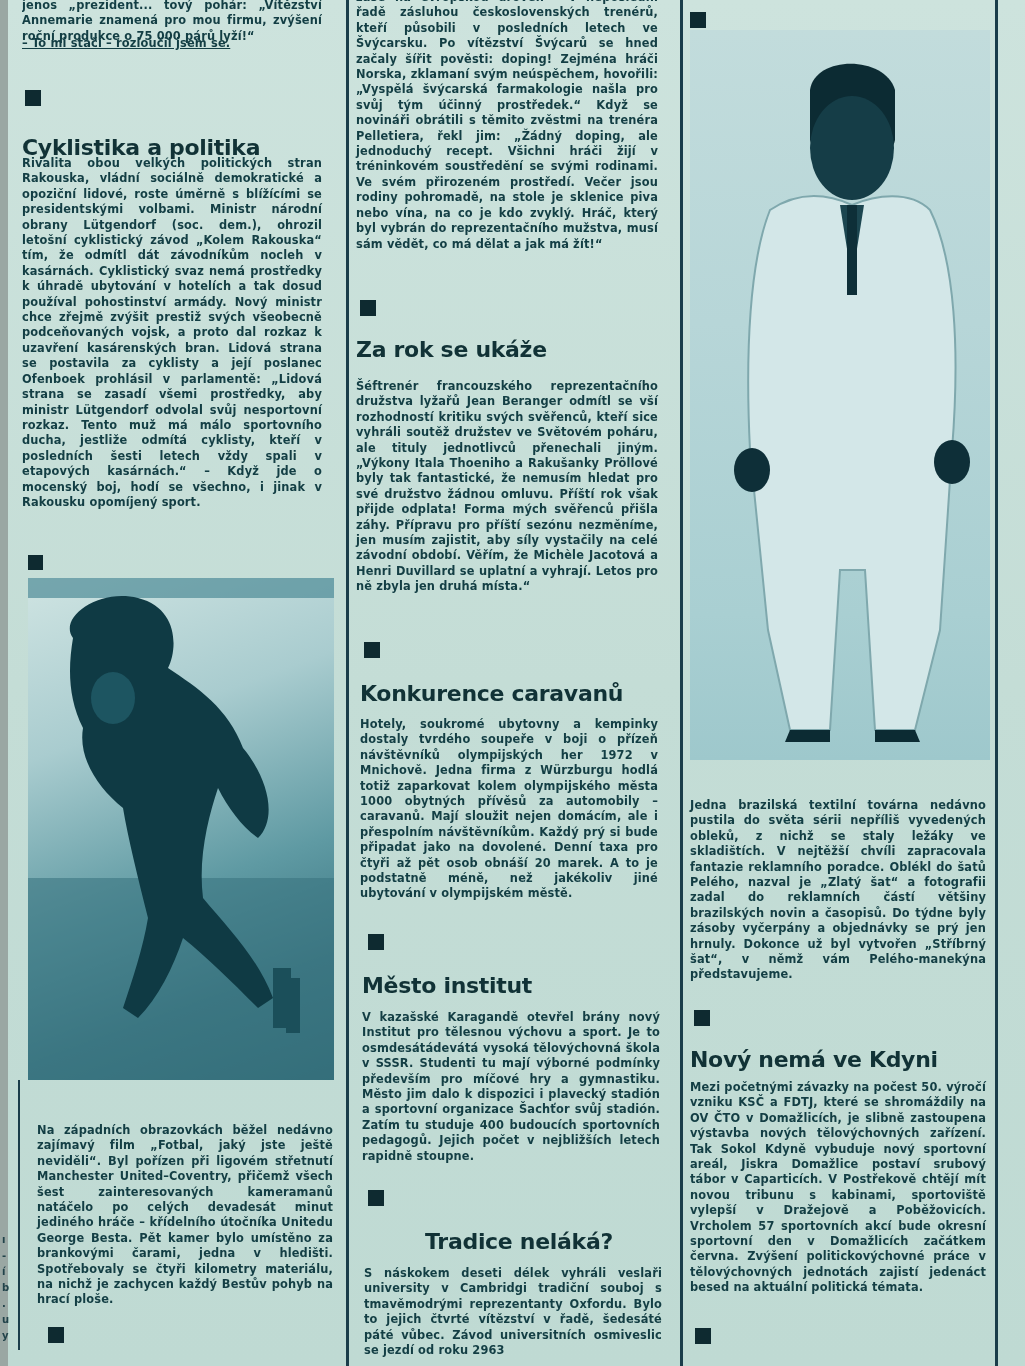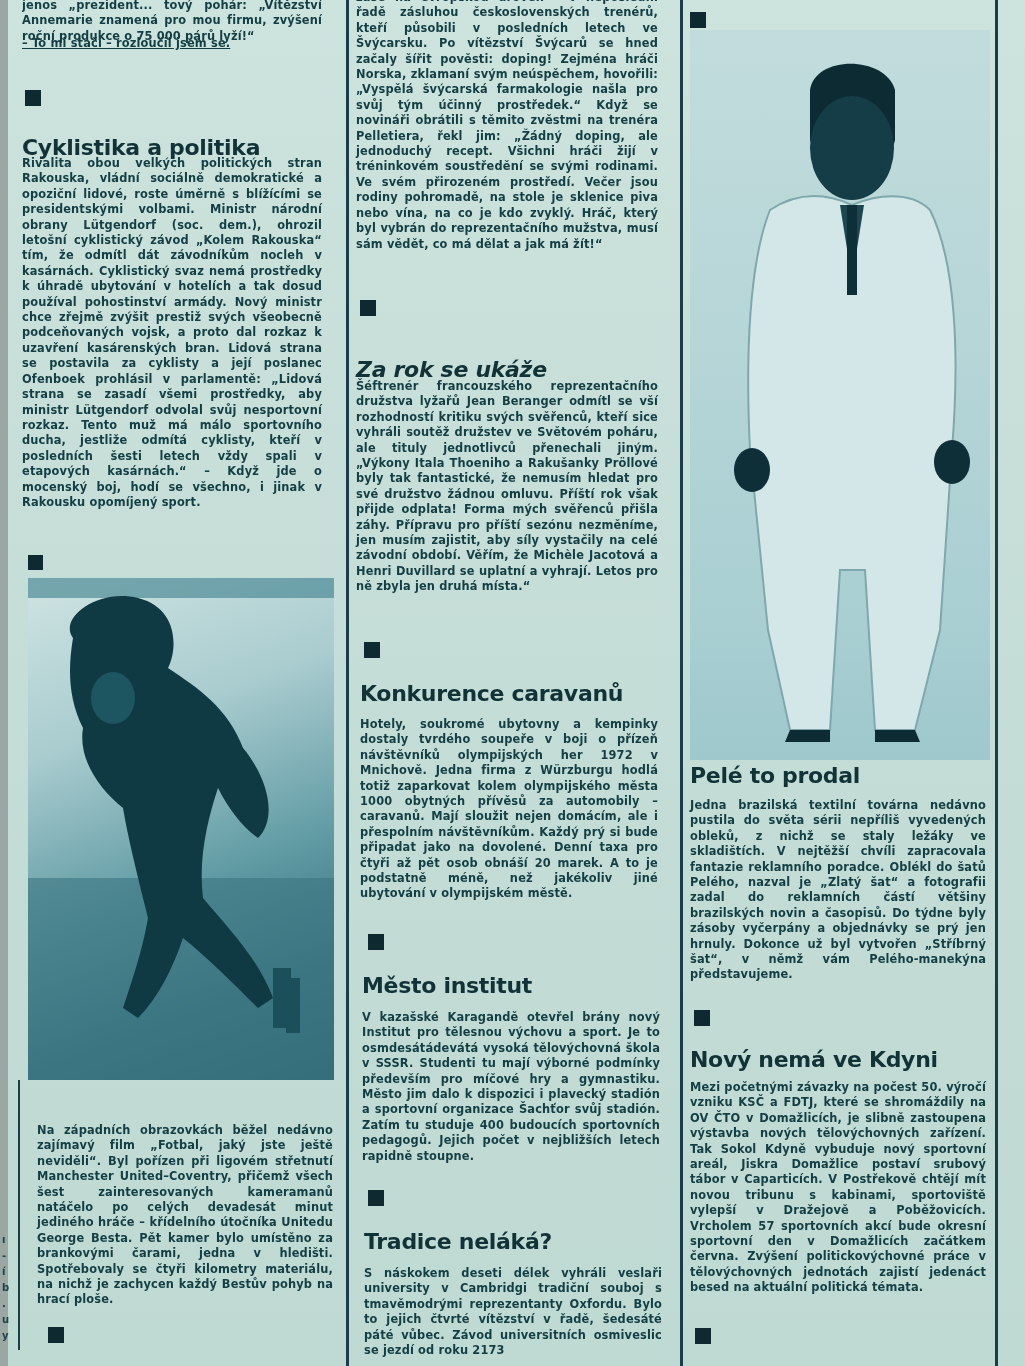--- a/index.html
+++ b/index.html
@@ -87,50 +87,49 @@
       <rect x="258" y="400" width="14" height="55" fill="#1b4f5a"></rect>
     </svg>
   </div>
 
   <div class="bit body-text" style="left:37px; top:1123px; width:296px;">Na západních obrazovkách běžel nedávno zajímavý film „Fotbal, jaký jste ještě neviděli“. Byl pořízen při ligovém střetnutí Manchester United–Coventry, přičemž všech šest zainteresovaných kameramanů natáčelo po celých devadesát minut jediného hráče – křídelního útočníka Unitedu George Besta. Pět kamer bylo umístěno za brankovými čarami, jedna v hledišti. Spotřebovaly se čtyři kilometry materiálu, na nichž je zachycen každý Bestův pohyb na hrací ploše.</div>
   <div class="marker" style="left:48px; top:1327px;"></div>
 
   <div class="bit body-text" style="left:356px; top:-10px; width:302px;">zase na evropskou úroveň – v neposlední řadě zásluhou československých trenérů, kteří působili v posledních letech ve Švýcarsku. Po vítězství Švýcarů se hned začaly šířit pověsti: doping! Zejména hráči Norska, zklamaní svým neúspěchem, hovořili: „Vyspělá švýcarská farmakologie našla pro svůj tým účinný prostředek.“ Když se novináři obrátili s těmito zvěstmi na trenéra Pelletiera, řekl jim: „Žádný doping, ale jednoduchý recept. Všichni hráči žijí v tréninkovém soustředění se svými rodinami. Ve svém přirozeném prostředí. Večer jsou rodiny pohromadě, na stole je sklenice piva nebo vína, na co je kdo zvyklý. Hráč, který byl vybrán do reprezentačního mužstva, musí sám vědět, co má dělat a jak má žít!“</div>
   <div class="marker" style="left:360px; top:300px;"></div>
 
-  <div class="bit headline" style="left:356px; top:356px; width:310px;font-style:italic;">Za rok se ukáže</div>
+  <div class="bit headline" style="left:356px; top:336px; width:310px;">Za rok se ukáže</div>
   <div class="bit body-text" style="left:356px; top:379px; width:302px;">Šéftrenér francouzského reprezentačního družstva lyžařů Jean Beranger odmítl se vší rozhodností kritiku svých svěřenců, kteří sice vyhráli soutěž družstev ve Světovém poháru, ale tituly jednotlivců přenechali jiným. „Výkony Itala Thoeniho a Rakušanky Pröllové byly tak fantastické, že nemusím hledat pro své družstvo žádnou omluvu. Příští rok však přijde odplata! Forma mých svěřenců přišla záhy. Přípravu pro příští sezónu nezměníme, jen musím zajistit, aby síly vystačily na celé závodní období. Věřím, že Michèle Jacotová a Henri Duvillard se uplatní a vyhrají. Letos pro ně zbyla jen druhá místa.“</div>
   <div class="marker" style="left:364px; top:642px;"></div>
 
   <div class="bit headline" style="left:360px; top:680px; width:310px;">Konkurence caravanů</div>
   <div class="bit body-text" style="left:360px; top:717px; width:298px;">Hotely, soukromé ubytovny a kempinky dostaly tvrdého soupeře v boji o přízeň návštěvníků olympijských her 1972 v Mnichově. Jedna firma z Würzburgu hodlá totiž zaparkovat kolem olympijského města 1000 obytných přívěsů za automobily – caravanů. Mají sloužit nejen domácím, ale i přespolním návštěvníkům. Každý prý si bude připadat jako na dovolené. Denní taxa pro čtyři až pět osob obnáší 20 marek. A to je podstatně méně, než jakékoliv jiné ubytování v olympijském městě.</div>
   <div class="marker" style="left:368px; top:934px;"></div>
 
   <div class="bit headline" style="left:362px; top:972px; width:310px;">Město institut</div>
   <div class="bit body-text" style="left:362px; top:1010px; width:298px;">V kazašské Karagandě otevřel brány nový Institut pro tělesnou výchovu a sport. Je to osmdesátádevátá vysoká tělovýchovná škola v SSSR. Studenti tu mají výborné podmínky především pro míčové hry a gymnastiku. Město jim dalo k dispozici i plavecký stadión a sportovní organizace Šachťor svůj stadión. Zatím tu studuje 400 budoucích sportovních pedagogů. Jejich počet v nejbližších letech rapidně stoupne.</div>
   <div class="marker" style="left:368px; top:1190px;"></div>
 
-  <div class="bit headline" style="left:364px; top:1228px; width:310px;">Tradice neláká?</div>
-  <div class="bit body-text" style="left:364px; top:1266px; width:298px;">S náskokem deseti délek vyhráli veslaři university v Cambridgi tradiční souboj s tmavěmodrými reprezentanty Oxfordu. Bylo to jejich čtvrté vítězství v řadě, šedesáté páté vůbec. Závod universitních osmiveslic se jezdí od roku 2173</div>
+  <div class="bit headline" style="left:364px; top:1228px; width:310px;text-align:center;">Tradice neláká?</div>
+  <div class="bit body-text" style="left:364px; top:1266px; width:298px;">S náskokem deseti délek vyhráli veslaři university v Cambridgi tradiční souboj s tmavěmodrými reprezentanty Oxfordu. Bylo to jejich čtvrté vítězství v řadě, šedesáté páté vůbec. Závod universitních osmiveslic se jezdí od roku 2963</div>
 
   <div class="marker" style="left:690px; top:12px;"></div>
   <div class="photo photo-pele">
     <svg width="300" height="730" viewBox="0 0 300 730">
       <path d="M120 60 C125 25,195 25,205 60 L205 110 C200 140,130 145,120 110 Z" fill="#0c2b33"></path>
       <ellipse cx="162" cy="118" rx="42" ry="52" fill="#153d47"></ellipse>
       <path d="M80 180 C110 160,140 165,162 175 C185 165,220 160,240 180 C265 230,270 320,262 420 L250 600 L225 700 L185 700 L175 540 L150 540 L140 700 L100 700 L78 600 L60 420 C55 320,60 230,80 180 Z" fill="#d3e7e8" stroke="#7fa8ad" stroke-width="2"></path>
       <path d="M150 175 L162 250 L174 175 Z" fill="#1c4650"></path>
       <rect x="157" y="175" width="10" height="90" fill="#0e2f38"></rect>
       <ellipse cx="62" cy="440" rx="18" ry="22" fill="#0e2f38"></ellipse>
       <ellipse cx="262" cy="432" rx="18" ry="22" fill="#0e2f38"></ellipse>
       <path d="M100 700 L140 700 L140 712 L95 712 Z" fill="#0c2b33"></path>
       <path d="M185 700 L225 700 L230 712 L185 712 Z" fill="#0c2b33"></path>
     </svg>
   </div>
 
-  <div class="bit headline" style="left:690px; top:762px; width:300px;">Pelé to prodal</div>
   <div class="bit body-text" style="left:690px; top:798px; width:296px;">Jedna brazilská textilní továrna nedávno pustila do světa sérii nepříliš vyvedených obleků, z nichž se staly ležáky ve skladištích. V nejtěžší chvíli zapracovala fantazie reklamního poradce. Oblékl do šatů Pelého, nazval je „Zlatý šat“ a fotografii zadal do reklamních částí většiny brazilských novin a časopisů. Do týdne byly zásoby vyčerpány a objednávky se prý jen hrnuly. Dokonce už byl vytvořen „Stříbrný šat“, v němž vám Pelého-manekýna představujeme.</div>
   <div class="marker" style="left:694px; top:1010px;"></div>
 
   <div class="bit headline" style="left:690px; top:1046px; width:300px;">Nový nemá ve Kdyni</div>
   <div class="bit body-text" style="left:690px; top:1080px; width:296px;">Mezi početnými závazky na počest 50. výročí vzniku KSČ a FDTJ, které se shromáždily na OV ČTO v Domažlicích, je slibně zastoupena výstavba nových tělovýchovných zařízení. Tak Sokol Kdyně vybuduje nový sportovní areál, Jiskra Domažlice postaví srubový tábor v Caparticích. V Postřekově chtějí mít novou tribunu s kabinami, sportoviště vylepší v Dražejově a Poběžovicích. Vrcholem 57 sportovních akcí bude okresní sportovní den v Domažlicích začátkem června. Zvýšení politickovýchovné práce v tělovýchovných jednotách zajistí jedenáct besed na aktuální politická témata.</div>
   <div class="marker" style="left:695px; top:1328px;"></div>
 </div>
 
 </body></html>

